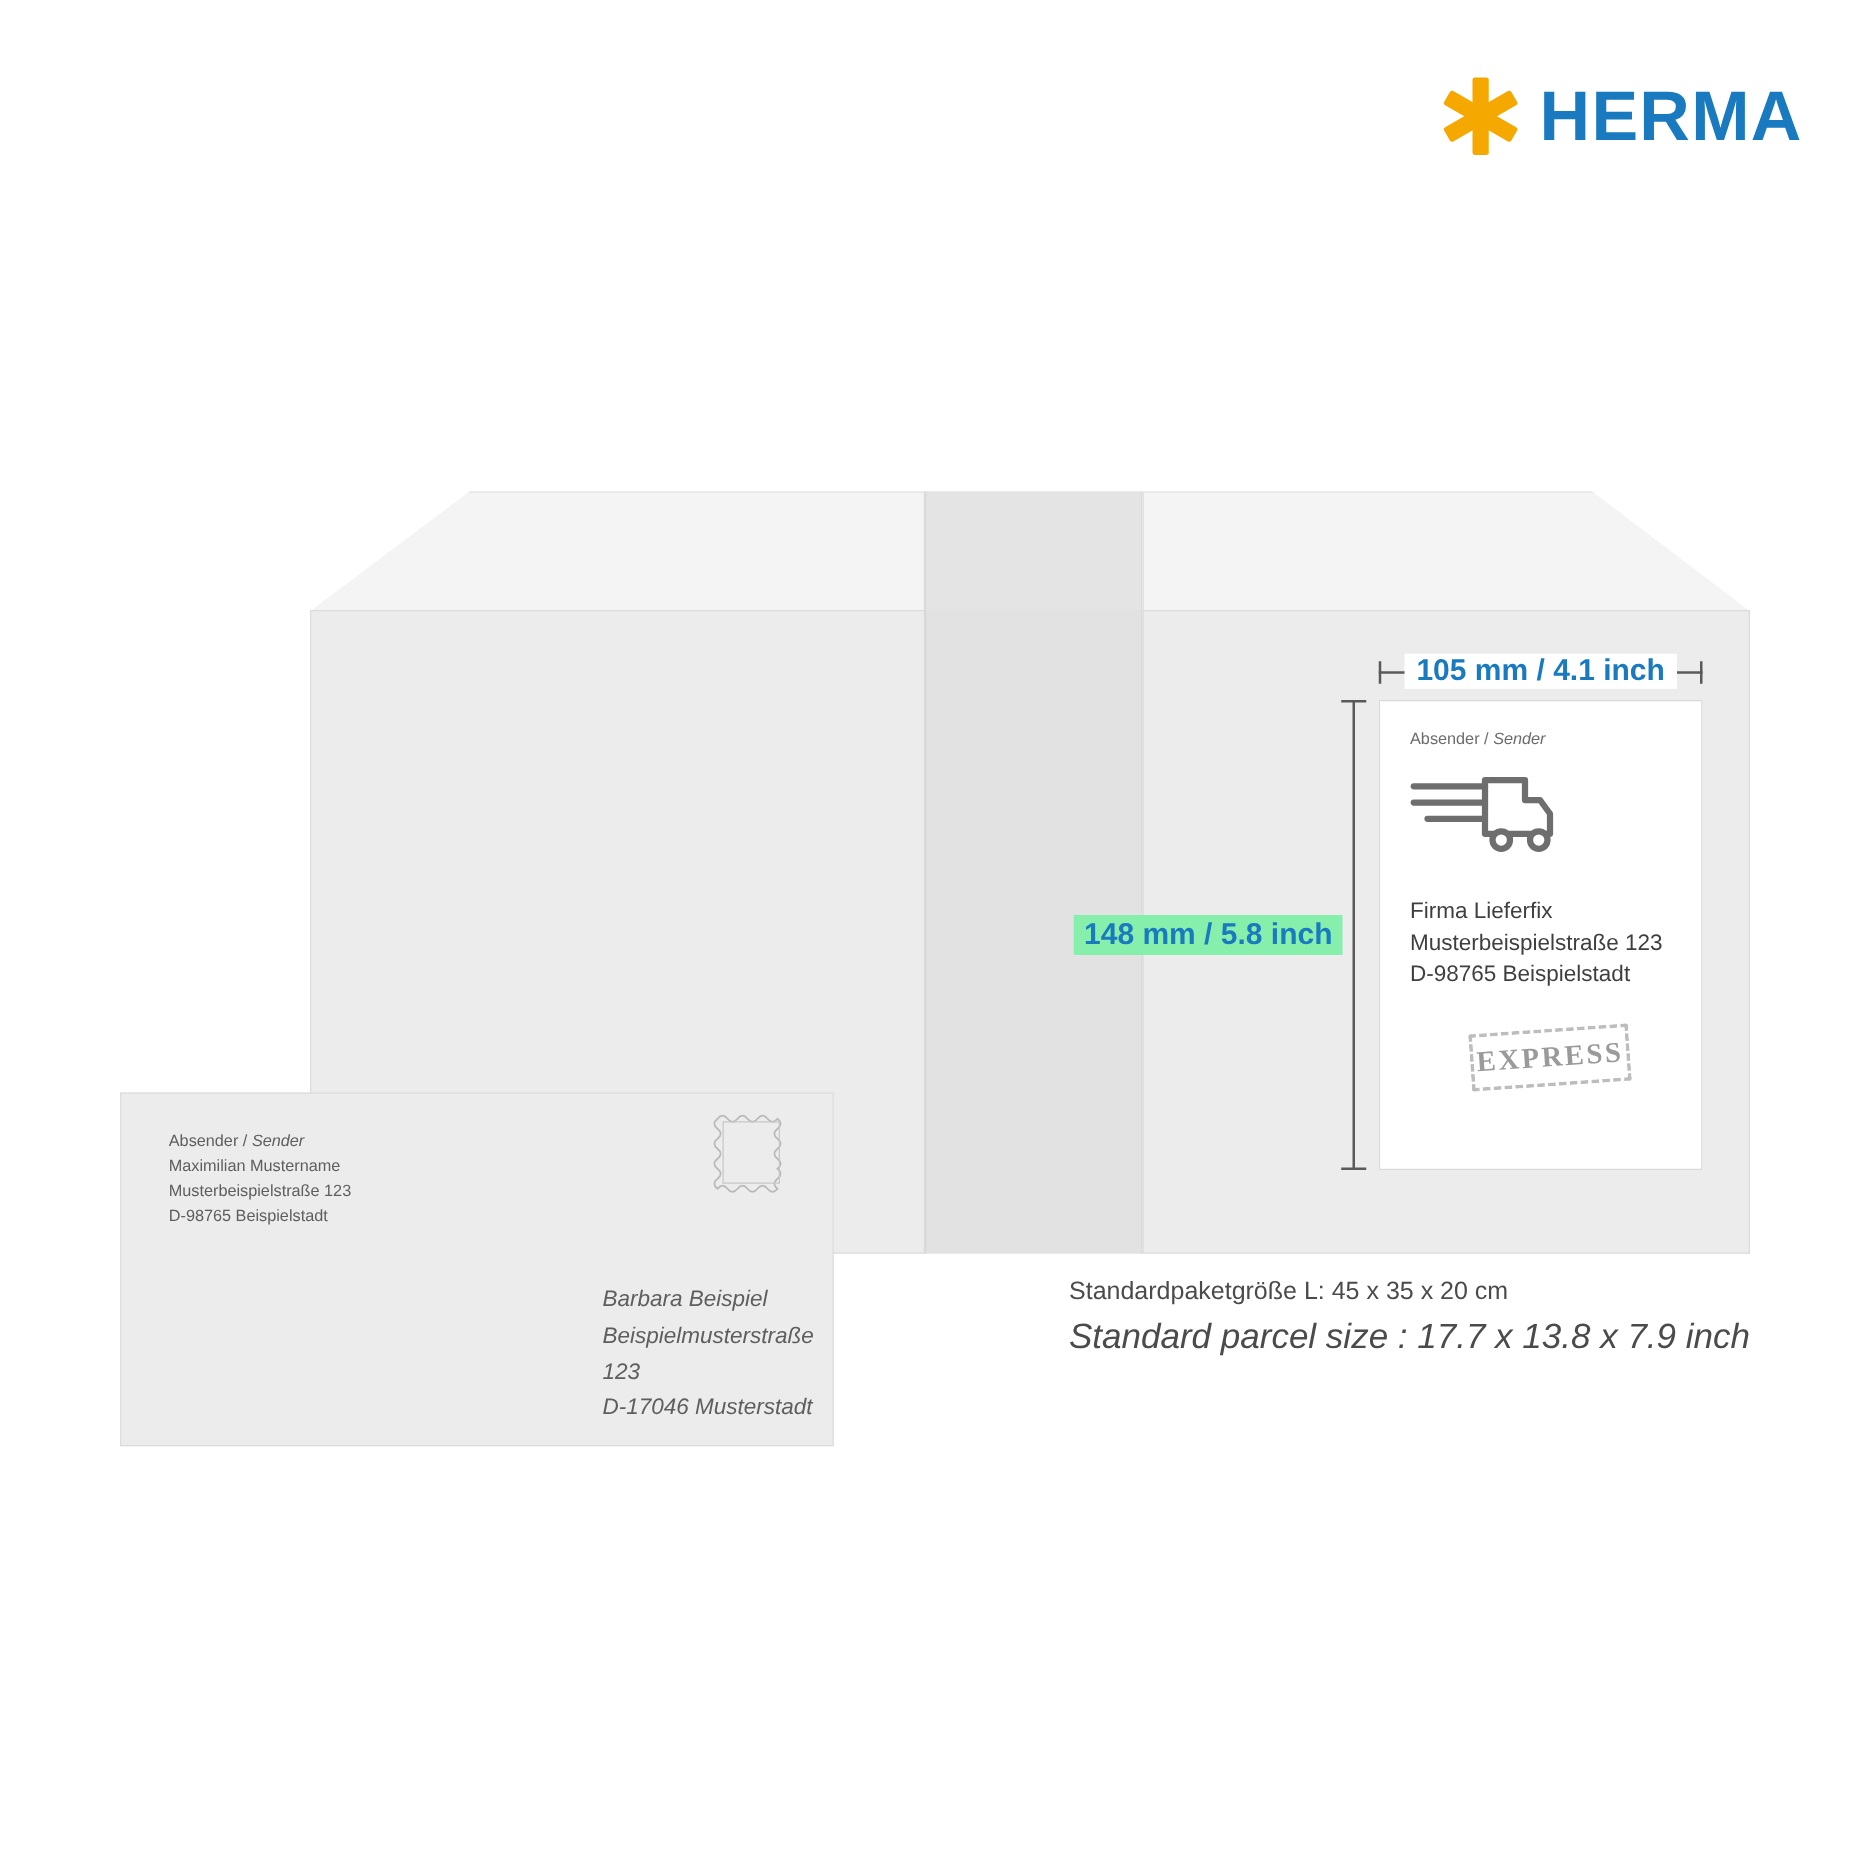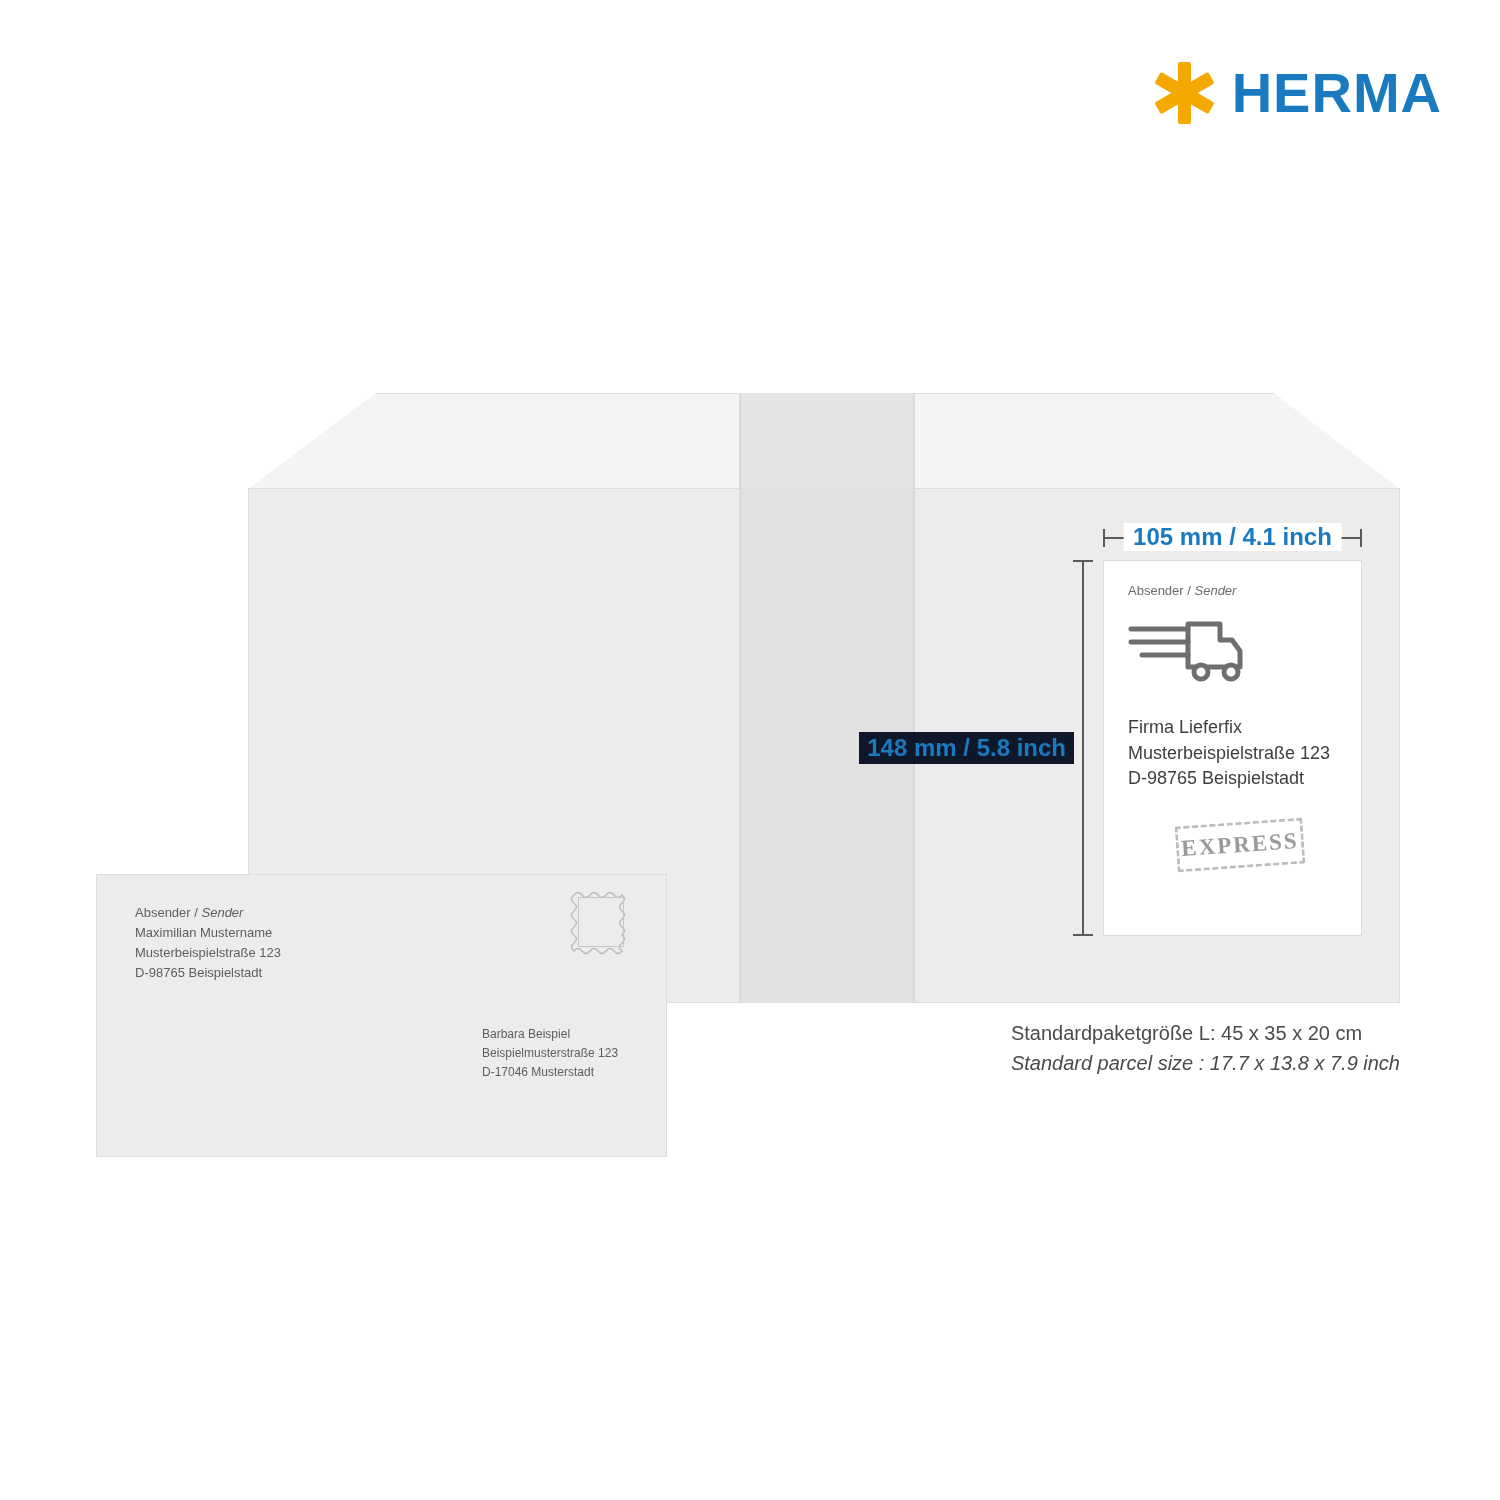--- a/index.html
+++ b/index.html
@@ -235,42 +235,42 @@
     height: 2px;
     background: #5a5a5a;
   }
   #dim-height .cap.top { top: 0; }
   #dim-height .cap.bottom { bottom: 0; }
   #dim-height .label {
     position: absolute;
     top: 50%;
     right: 24px;
     transform: translateY(-50%);
-    background: #0f172a;
+    background: #86efac;
     padding: 2px 8px;
     font-size: 24px;
     font-weight: bold;
     color: #1a7ac0;
     white-space: nowrap;
   }
 
   
   #parcel-caption {
     position: absolute;
     right: 100px;
     top: 1018px;
     text-align: left;
     color: #4b4b4b;
   }
   #parcel-caption .de {
     font-size: 20px;
     line-height: 1.5;
   }
   #parcel-caption .en {
-    font-size: 20px;
+    font-size: 28px;
     font-style: italic;
     line-height: 1.5;
   }
 
   
   #envelope {
     position: absolute;
     left: 96px;
     top: 874px;
     width: 571px;
@@ -285,23 +285,24 @@
     top: 28px;
     font-size: 13px;
     line-height: 1.55;
     color: #5e5e5e;
   }
   #env-sender .it { font-style: italic; }
   #env-recipient {
     position: absolute;
     left: 385px;
     top: 150px;
-    font-size: 12px;
+    font-size: 18px;
     line-height: 1.6;
     color: #5e5e5e;
+    font-style: italic;
   }
   #stamp-placeholder {
     position: absolute;
     right: 34px;
     top: 13px;
     width: 62px;
     height: 68px;
   }
   #stamp-placeholder .inner {
     position: absolute;

